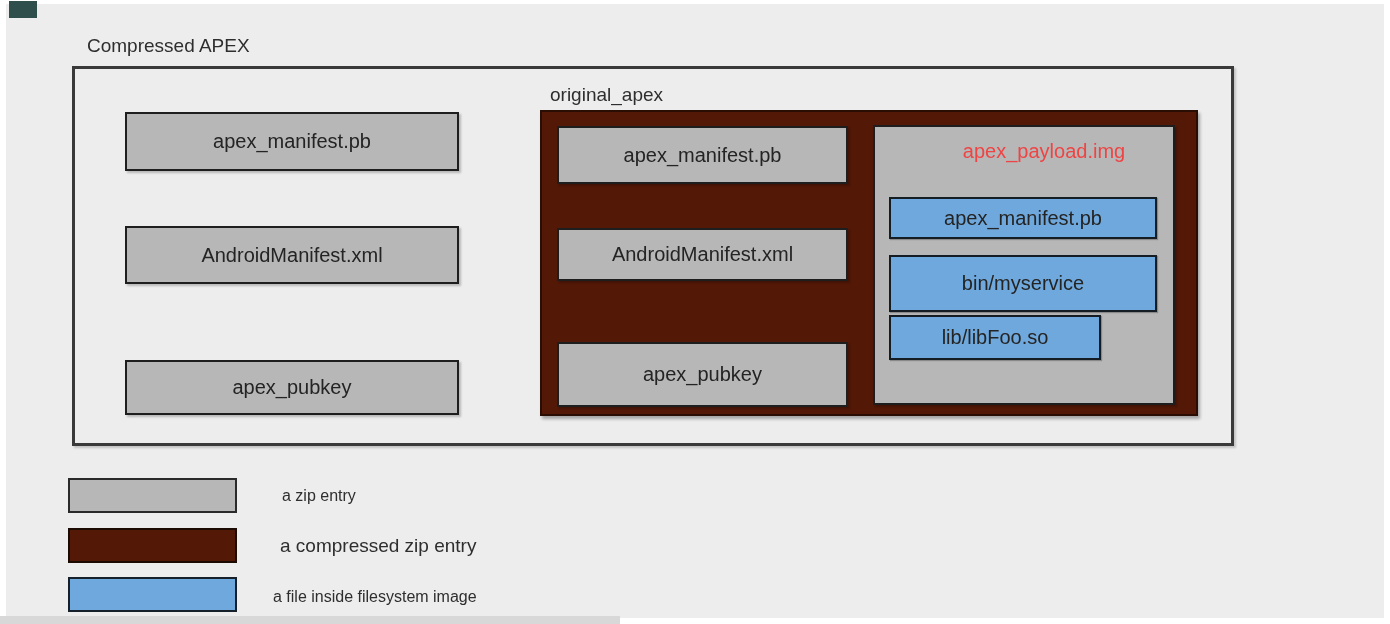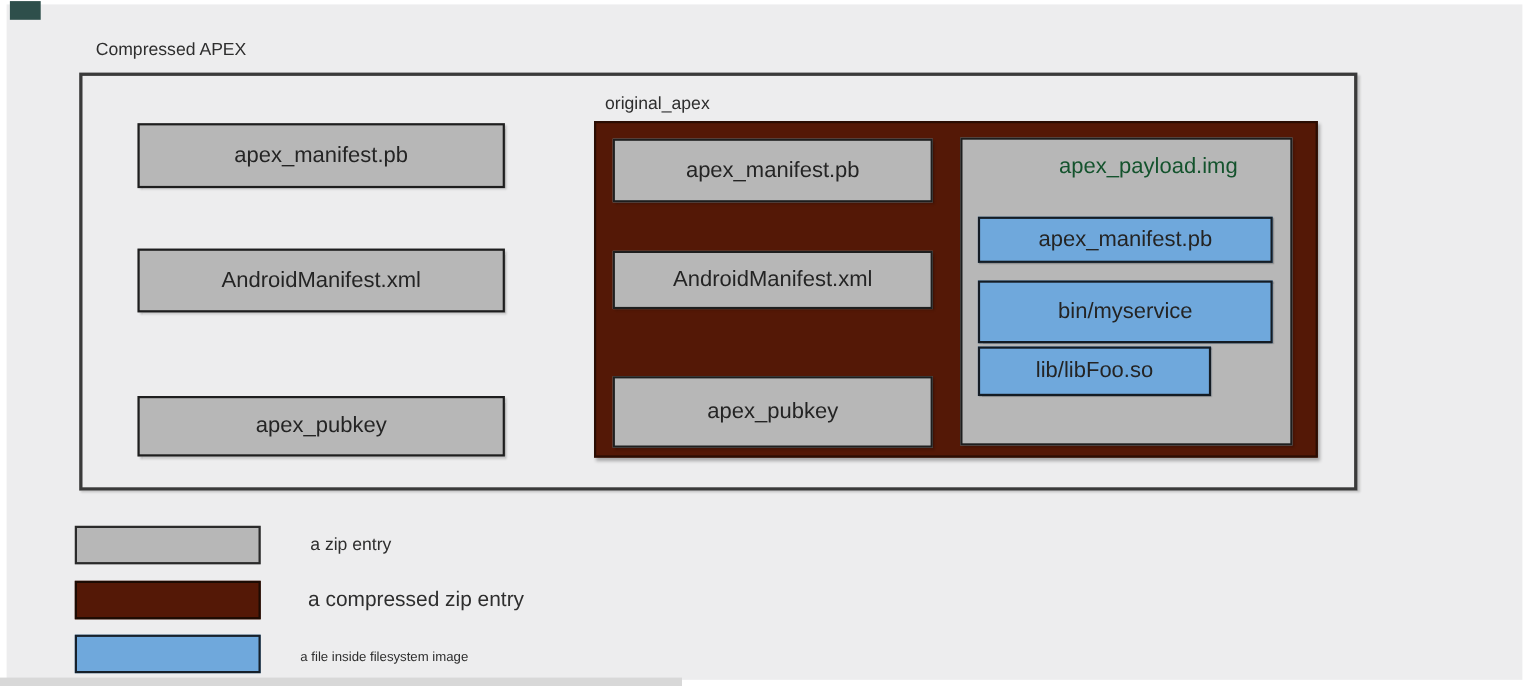--- a/index.html
+++ b/index.html
@@ -7,21 +7,21 @@
     width:1390px;height:624px;position:relative;background:#ffffff;
     font-family:"Liberation Sans","DejaVu Sans",sans-serif;
     -webkit-font-smoothing:antialiased;overflow:hidden;
   }
   #canvas-bg{
     position:absolute;left:6px;top:4px;width:1378px;height:614px;
     background:#ededee;
   }
   .abs{position:absolute;box-sizing:border-box;}
   .label{
-    color:#2e2e2e;font-size:16px;line-height:22px;white-space:nowrap;
+    color:#2e2e2e;font-size:19px;line-height:22px;white-space:nowrap;
   }
   .box{
     position:absolute;box-sizing:border-box;
     display:flex;align-items:center;justify-content:center;
     font-size:20px;color:#242424;white-space:nowrap;
   }
   .gray-fill{
     background:#b7b7b7;border:2px solid #1e1e1e;
     box-shadow:2px 2px 2px rgba(0,0,0,0.22);
   }
@@ -79,32 +79,32 @@
   <span>apex_manifest.pb</span>
 </div>
 <div class="box gray-fill" style="left:557px;top:228px;width:291px;height:53px;">
   <span>AndroidManifest.xml</span>
 </div>
 <div class="box gray-fill" style="left:557px;top:342px;width:291px;height:65px;">
   <span>apex_pubkey</span>
 </div>
 
 <div class="abs gray-fill" style="left:873px;top:125px;width:302px;height:280px;"></div>
-<div class="abs" style="left:873px;top:140px;width:302px;text-align:center;font-size:20px;color:#14532d;padding-left:40px;">apex_payload.img</div>
+<div class="abs" style="left:873px;top:140px;width:302px;text-align:center;font-size:20px;color:#ef4444;padding-left:40px;">apex_payload.img</div>
 
 <div class="box blue-fill" style="left:889px;top:197px;width:268px;height:42px;">
   <span>apex_manifest.pb</span>
 </div>
 <div class="box blue-fill" style="left:889px;top:255px;width:268px;height:57px;">
   <span>bin/myservice</span>
 </div>
 <div class="box blue-fill" style="left:889px;top:315px;width:212px;height:45px;">
   <span>lib/libFoo.so</span>
 </div>
 
 <div class="swatch gray-fill" style="left:68px;top:478px;box-shadow:none;border-color:#2a2a2a;"></div>
 <div class="abs label" style="left:282px;top:485px;font-size:16px;">a zip entry</div>
 
 <div class="swatch maroon-fill" style="left:68px;top:528px;box-shadow:none;border-color:#1c0b03;"></div>
 <div class="abs label" style="left:280px;top:535px;font-size:19px;">a compressed zip entry</div>
 
 <div class="swatch blue-fill" style="left:68px;top:577px;box-shadow:none;border-color:#16202a;"></div>
-<div class="abs label" style="left:273px;top:586px;font-size:12px;">a file inside filesystem image</div>
+<div class="abs label" style="left:273px;top:586px;font-size:16px;">a file inside filesystem image</div>
 
 </body></html>

